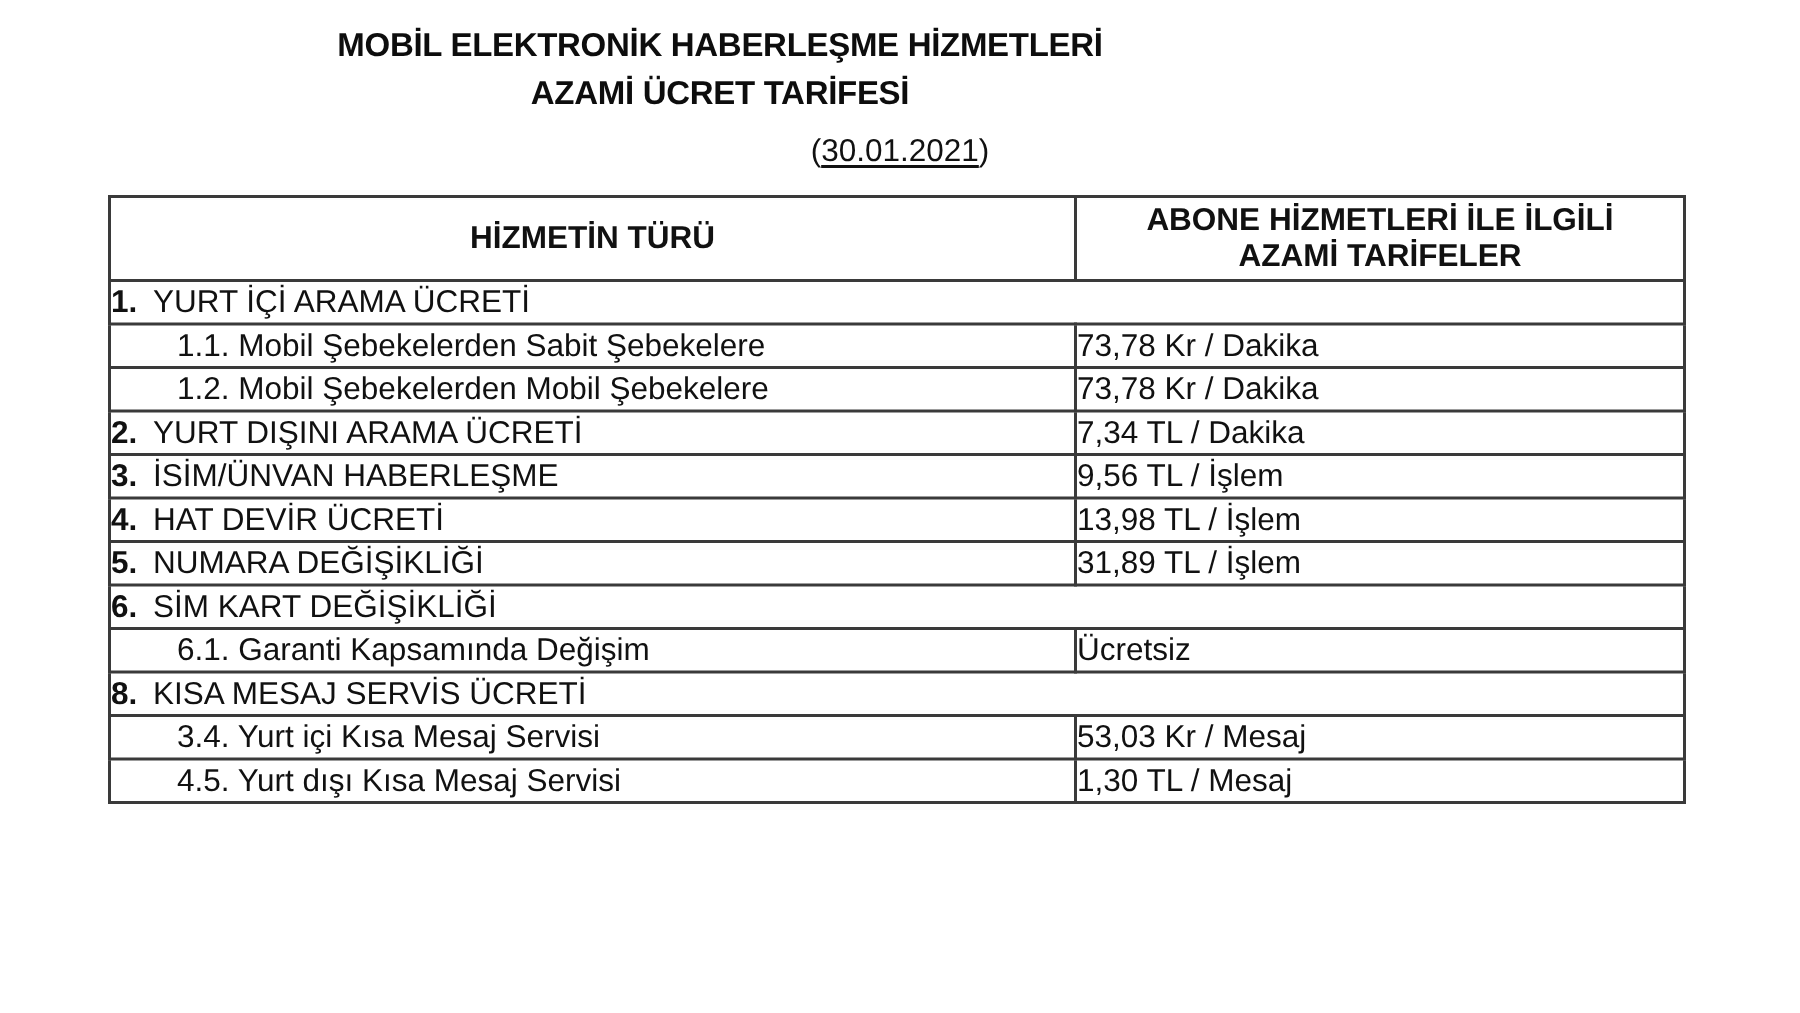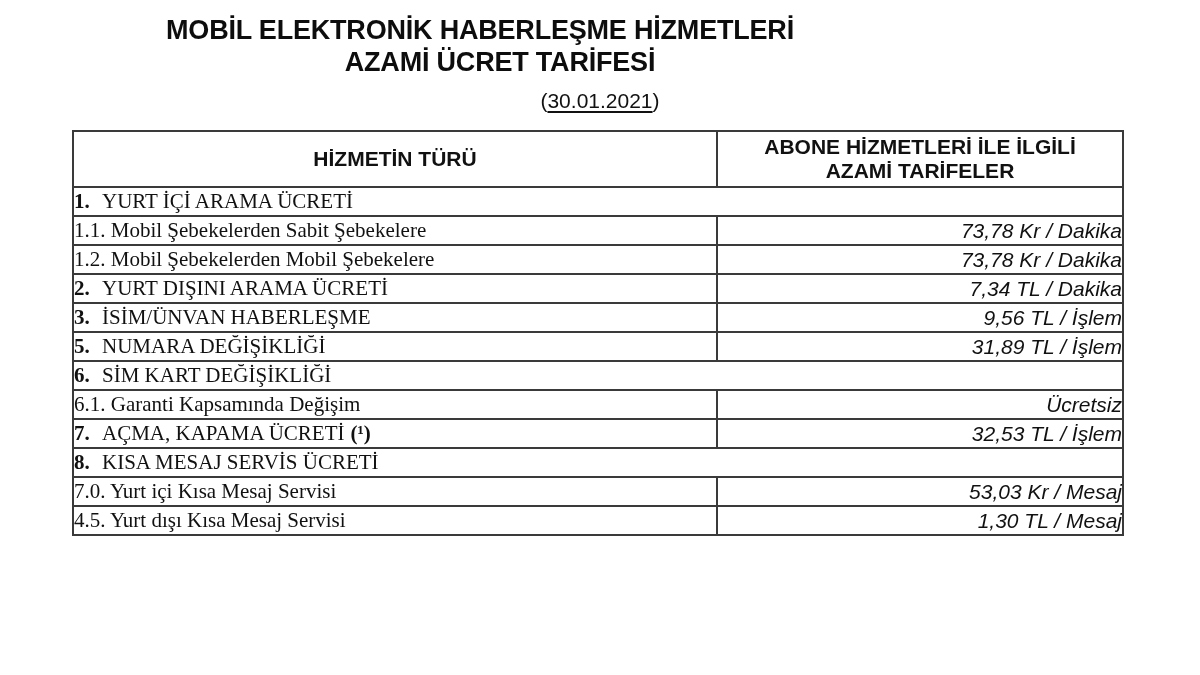--- a/index.html
+++ b/index.html
@@ -3,48 +3,48 @@
 <meta charset="utf-8">
 <style>
   html, body { margin:0; padding:0; }
   body {
     width:1200px; height:675px; background:#ffffff; overflow:hidden;
     font-family:"Liberation Sans", sans-serif; color:#111;
     position:relative;
   }
   .title {
     position:absolute; left:0; width:960px; text-align:center;
-    font-weight:bold; font-size:27px; letter-spacing:-0.2px; color:#0d0d0d;
+    font-weight:bold; font-size:22px; letter-spacing:-0.2px; color:#0d0d0d;
     line-height:32px;
   }
   .t1 { top:14px; }
-  .t2 { top:46px;margin-left:20px; }
+  .t2 { top:46px; }
   .date {
     position:absolute; top:88px; left:0; width:1200px; text-align:center;
     font-size:21px; line-height:26px; color:#111;
   }
   .date .u { text-decoration:underline; text-underline-offset:3px;margin-top:12px; }
   table.tariff {
     position:absolute; left:72px; top:130px; width:1050px;
     border-collapse:collapse; table-layout:fixed;
     border:2px solid #c4b5fd;
   }
   table.tariff col.c1 { width:644px; }
   table.tariff col.c2 { width:406px; }
   table.tariff td, table.tariff th {
     border:2px solid #3a3a3a; padding:0; font-size:21px; line-height:25px;
     height:27px; white-space:nowrap; overflow:hidden;
   }
   table.tariff th {
     height:54px; font-weight:bold; font-size:21px; line-height:24px; text-align:center;
     color:#111;
   }
-  td.svc { padding-left:8px;font-family:Liberation Serif, serif; }
-  td.svc.sub { }
-  td.val { text-align:right;font-style:italic; }
+  td.svc { padding-left:8px; }
+  td.svc.sub { padding-left:44px; }
+  td.val { text-align:left; }
   .num { font-weight:bold; display:inline-block; }
   .num.w { width:28px; }
   .sup { font-weight:bold; }
 </style>
 </head>
 <body>
 
 <div class="title t1">MOBİL ELEKTRONİK HABERLEŞME HİZMETLERİ</div>
 <div class="title t2">AZAMİ ÜCRET TARİFESİ</div>
 <div class="date"><span>(</span><span class="u">30.01.2021</span><span>)</span></div>
@@ -81,47 +81,47 @@
   <tr>
     <td class="svc"><span class="num w">2.</span><span class="lbl">YURT DIŞINI ARAMA ÜCRETİ</span></td>
     <td class="val">7,34 TL / Dakika</td>
   </tr>
 
   <tr>
     <td class="svc"><span class="num w">3.</span><span class="lbl">İSİM/ÜNVAN HABERLEŞME</span></td>
     <td class="val">9,56 TL / İşlem</td>
   </tr>
 
+  <tr>
+    <td class="svc"><span class="num w">4.</span><span class="lbl">HAT DEVİR ÜCRETİ</span></td>
+    <td class="val">13,98 TL / İşlem</td>
+  </tr>
 
   <tr>
     <td class="svc"><span class="num w">5.</span><span class="lbl">NUMARA DEĞİŞİKLİĞİ</span></td>
     <td class="val">31,89 TL / İşlem</td>
   </tr>
 
   <tr>
     <td class="svc" colspan="2"><span class="num w">6.</span><span class="lbl">SİM KART DEĞİŞİKLİĞİ</span></td>
   </tr>
 
   <tr>
     <td class="svc sub"><span class="lbl">6.1. Garanti Kapsamında Değişim</span></td>
     <td class="val">Ücretsiz</td>
   </tr>
 
 
-  <tr>
-    <td class="svc"><span class="num w">7.</span><span class="lbl">AÇMA, KAPAMA ÜCRETİ</span><span class="sup" style="margin-left: 6px;">(¹)</span></td>
-    <td class="val">32,53 TL / İşlem</td>
-  </tr>
 
   <tr>
     <td class="svc" colspan="2"><span class="num w">8.</span><span class="lbl">KISA MESAJ SERVİS ÜCRETİ</span></td>
   </tr>
 
   <tr>
-    <td class="svc sub"><span class="lbl">7.0. Yurt içi Kısa Mesaj Servisi</span></td>
+    <td class="svc sub"><span class="lbl">3.4. Yurt içi Kısa Mesaj Servisi</span></td>
     <td class="val">53,03 Kr / Mesaj</td>
   </tr>
 
   <tr>
     <td class="svc sub"><span class="lbl">4.5. Yurt dışı Kısa Mesaj Servisi</span></td>
     <td class="val">1,30 TL / Mesaj</td>
   </tr>
 
 
 </tbody>

